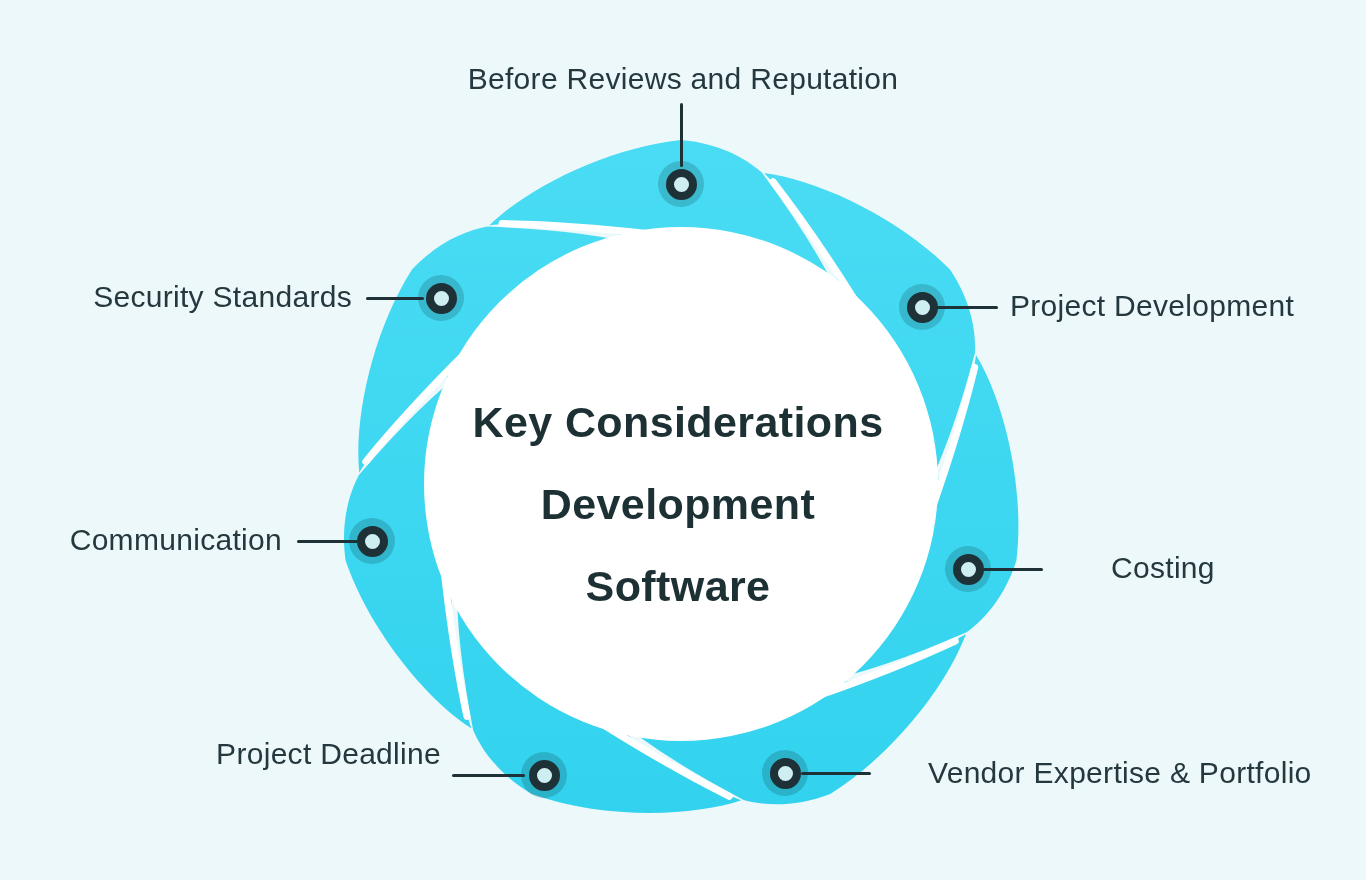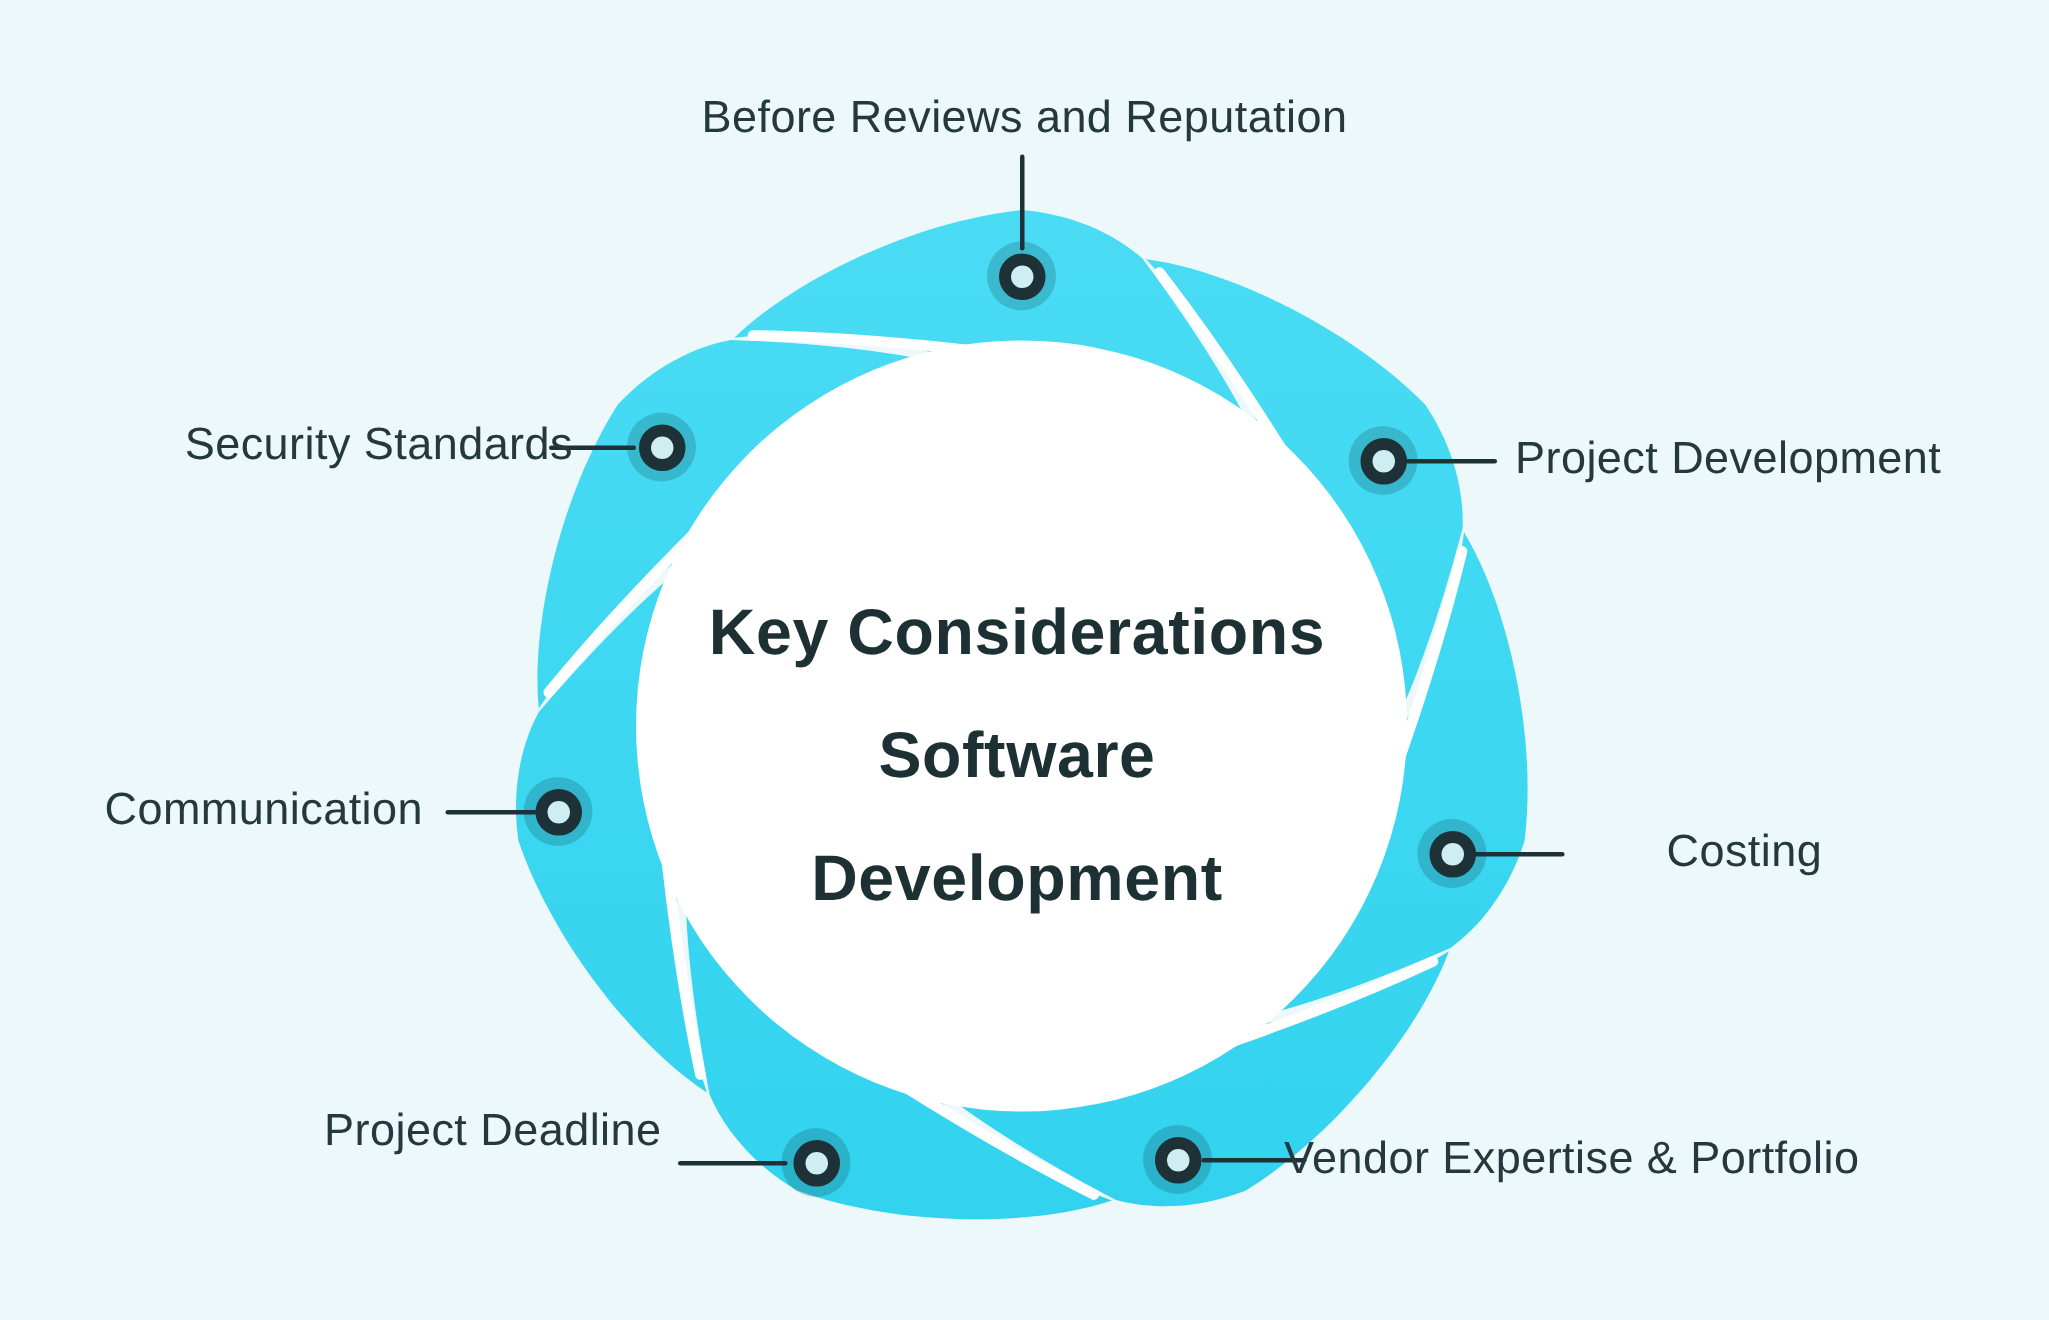--- a/index.html
+++ b/index.html
@@ -67,22 +67,22 @@
       <path d="M 931.7 509.7 Q 959.1 431.7 974.7 367.5" fill="none" stroke="#ffffff" stroke-width="7" stroke-linecap="round"></path>
       <path d="M 817.2 696.0 Q 895.3 668.9 955.3 641.0" fill="none" stroke="#ffffff" stroke-width="7" stroke-linecap="round"></path>
       <path d="M 600.1 722.7 Q 670.1 766.8 729.3 796.3" fill="none" stroke="#ffffff" stroke-width="7" stroke-linecap="round"></path>
       <path d="M 444.0 569.6 Q 453.1 651.8 466.9 716.4" fill="none" stroke="#ffffff" stroke-width="7" stroke-linecap="round"></path>
       <path d="M 466.3 352.1 Q 407.7 410.4 365.8 461.6" fill="none" stroke="#ffffff" stroke-width="7" stroke-linecap="round"></path>
       <circle cx="681" cy="484" r="257" fill="#ffffff"></circle>
     </svg>
 
   <div class="title">
     <span>Key Considerations</span>
+    <span>Development</span>
     <span>Software</span>
-    <span>Development</span>
   </div>
 
   <div class="callout">
     <div class="halo" style="left:658px;top:161px">
         <div class="ring"></div>
       </div>
     <div class="connector" style="left:679.5px;top:103px;width:3px;height:64px"></div>
     <div class="label label-top" style="left:683px;top:79px">Before Reviews and Reputation</div>
   </div>
 
@@ -100,21 +100,21 @@
       </div>
     <div class="connector" style="left:982px;top:567.5px;width:61px"></div>
     <div class="label" style="left:1111px;top:569px">Costing</div>
   </div>
 
   <div class="callout">
     <div class="halo" style="left:762px;top:750px">
         <div class="ring"></div>
       </div>
     <div class="connector" style="left:801px;top:771.5px;width:70px"></div>
-    <div class="label" style="left:856px;top:774px">Vendor Expertise &amp; Portfolio</div>
+    <div class="label" style="left:928px;top:774px">Vendor Expertise &amp; Portfolio</div>
   </div>
 
   <div class="callout">
     <div class="halo" style="left:521px;top:752px">
         <div class="ring"></div>
       </div>
     <div class="connector" style="left:452px;top:773.5px;width:73px"></div>
     <div class="label" style="right:925px;top:755px">Project Deadline</div>
   </div>
 
@@ -124,16 +124,16 @@
       </div>
     <div class="connector" style="left:297px;top:539.5px;width:61px"></div>
     <div class="label" style="right:1084px;top:541px">Communication</div>
   </div>
 
   <div class="callout">
     <div class="halo" style="left:418px;top:275px">
         <div class="ring"></div>
       </div>
     <div class="connector" style="left:366px;top:296.5px;width:58px"></div>
-    <div class="label" style="right:984px;top:298px">Security Standards</div>
+    <div class="label" style="right:1014px;top:298px">Security Standards</div>
   </div>
 
 </div>
 
 </body></html>

